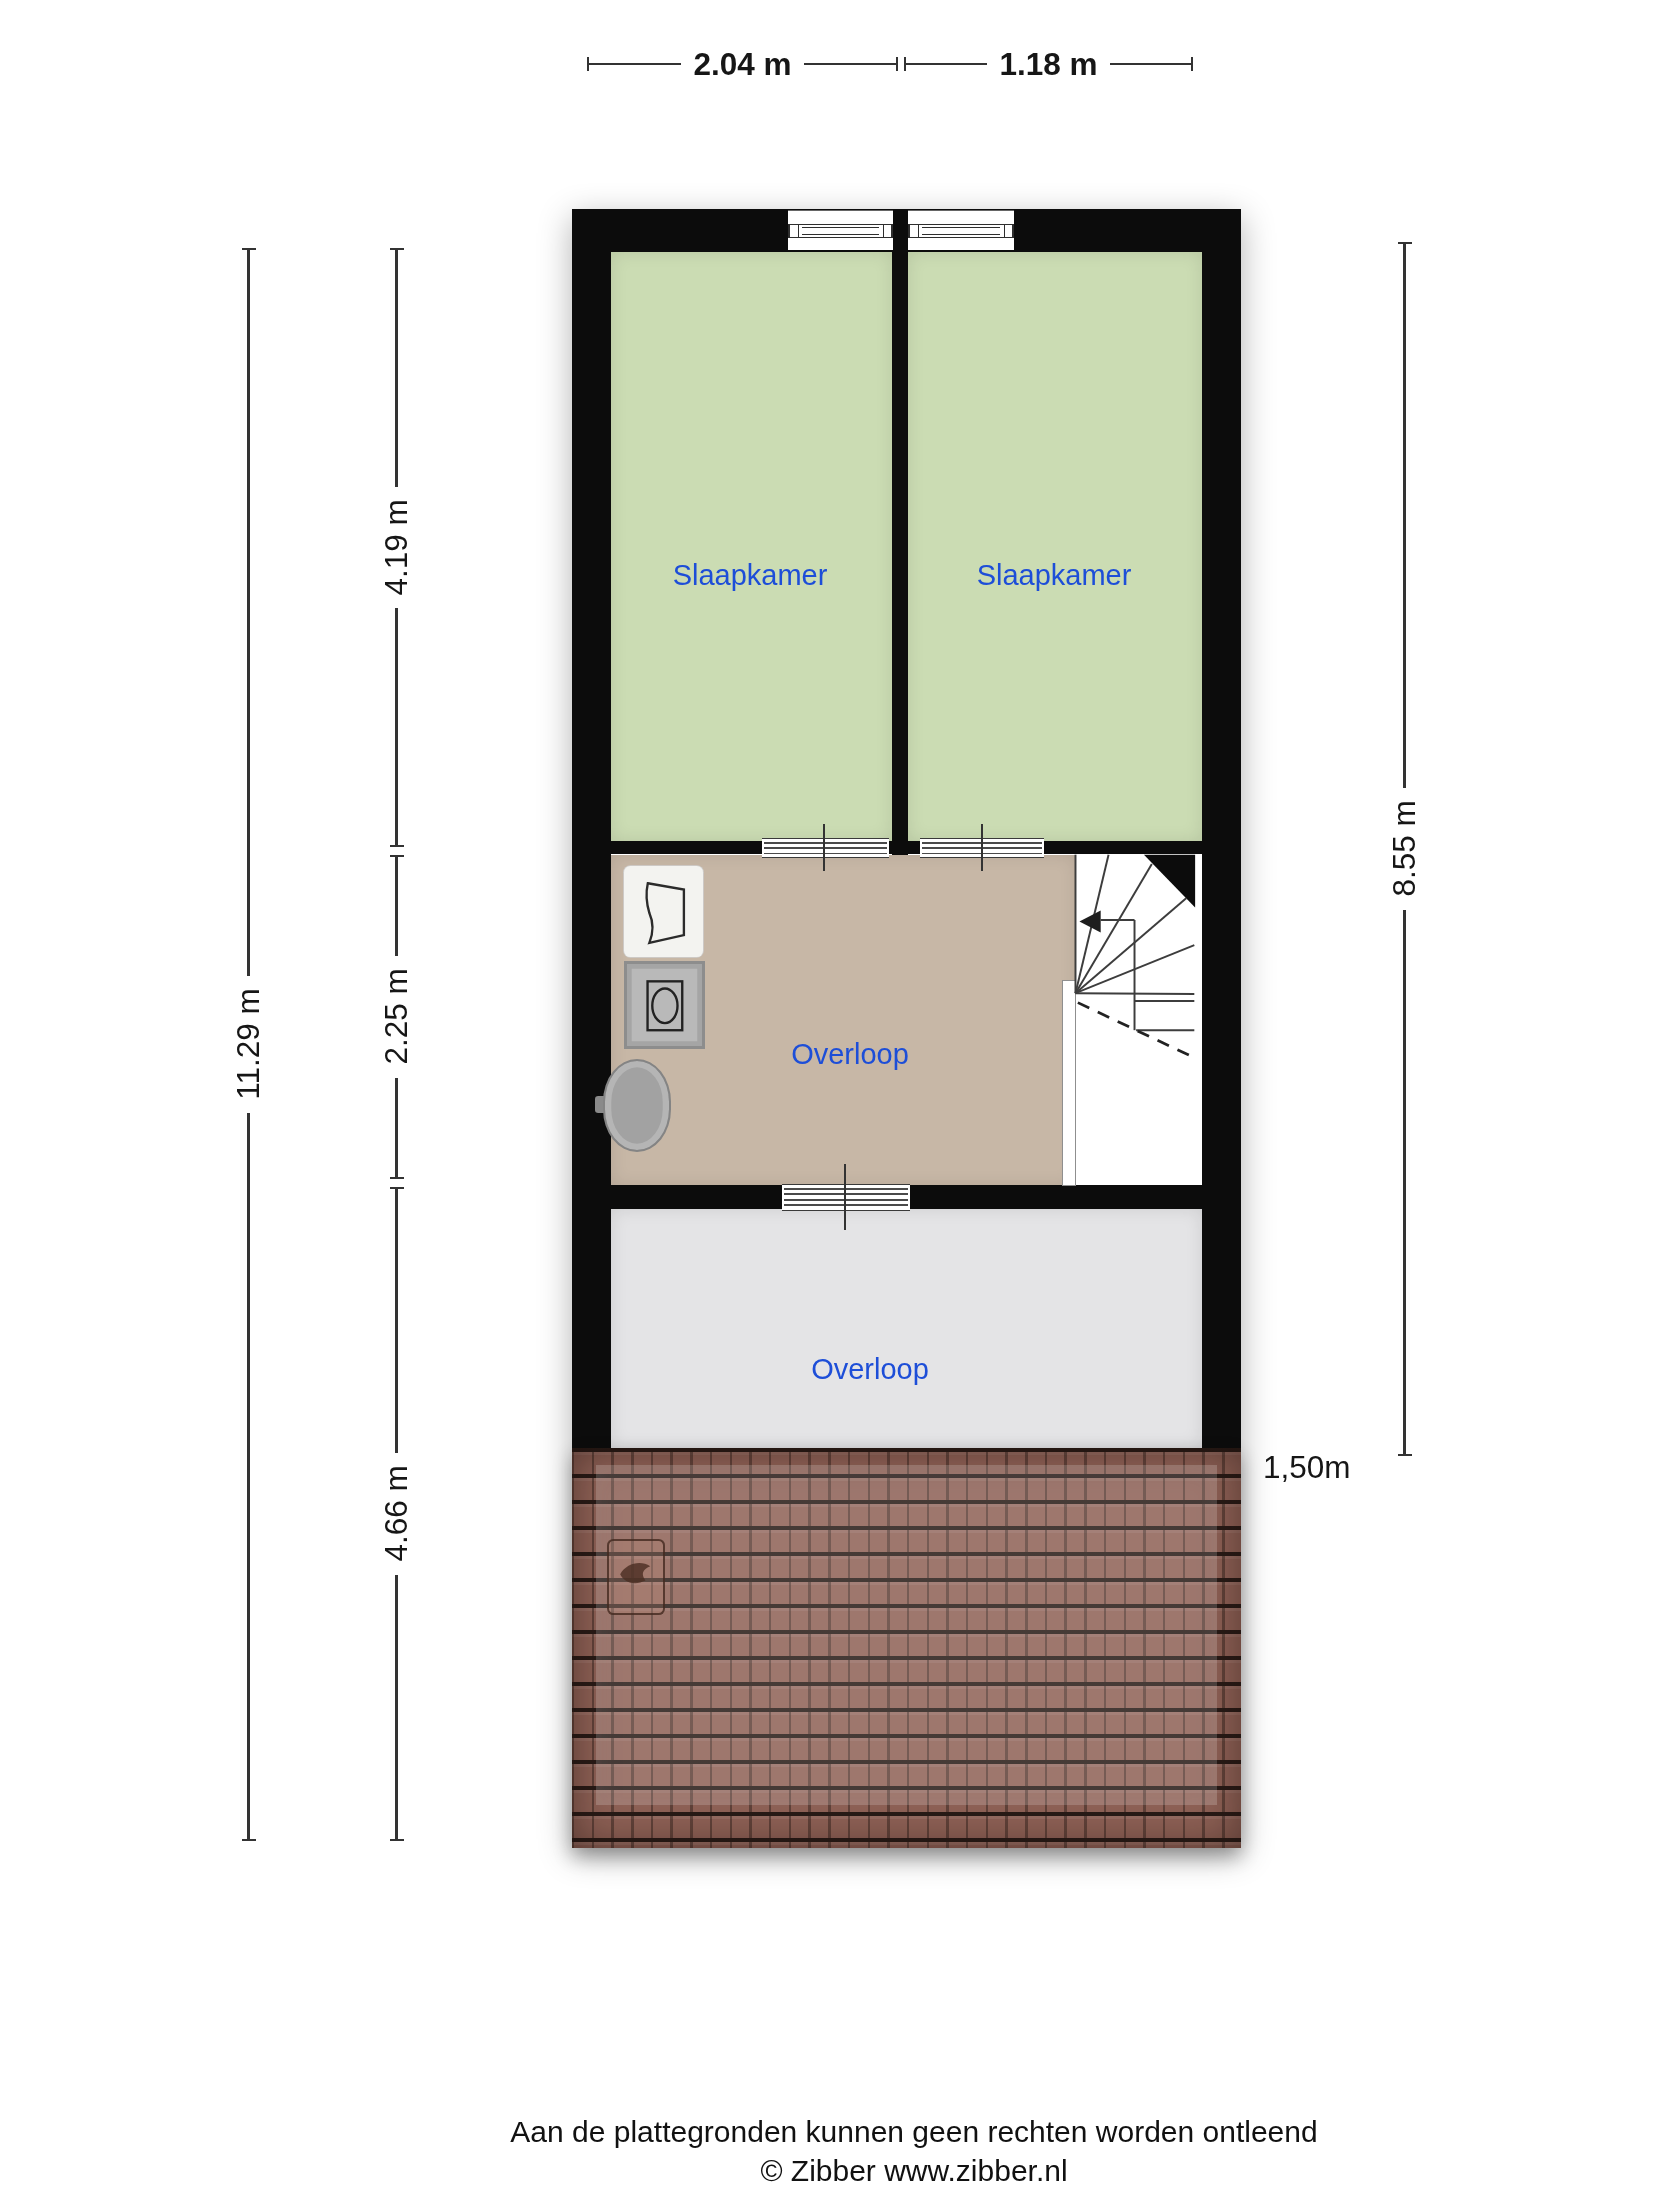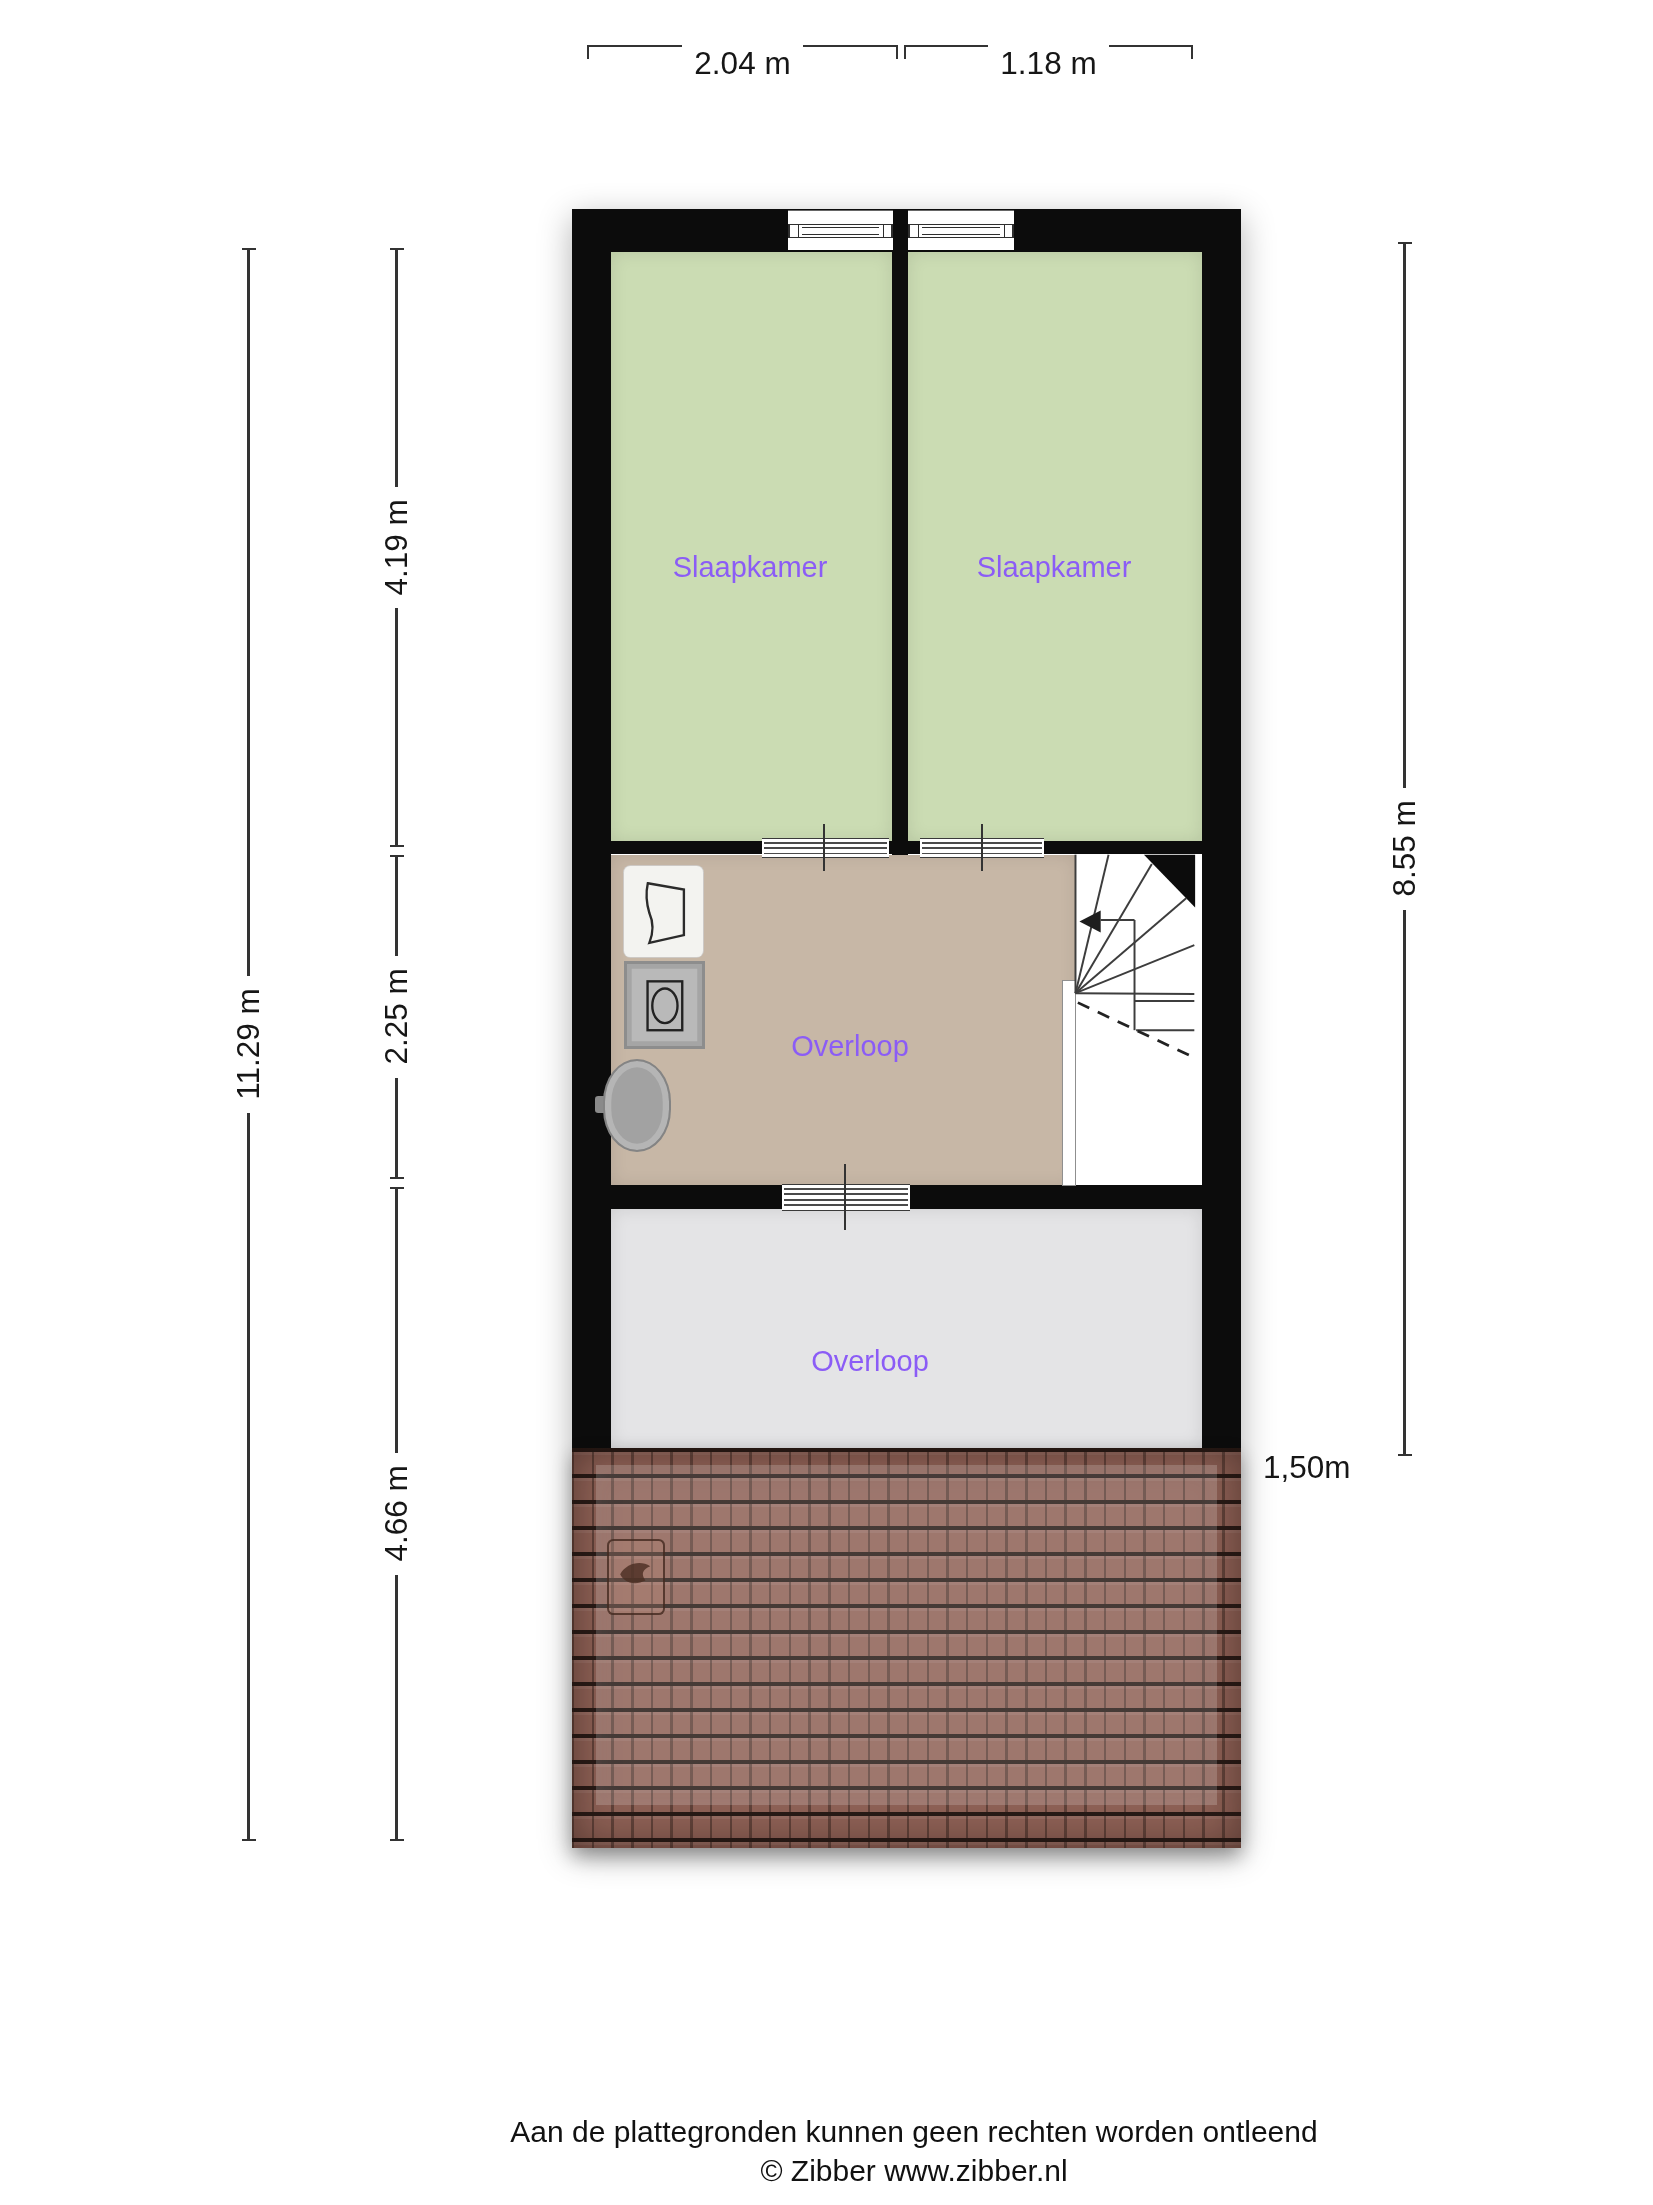--- a/index.html
+++ b/index.html
@@ -1,20 +1,20 @@
 <!DOCTYPE html>
 <html style="--wall: #0c0c0c; --bedroom: #cbdcb3; --overloop: #c7b7a6; --berging: #e4e4e6; --roof: #8e6156; --line: #333333; --text: #161616;font-size:12.6px"><head>
 <meta charset="utf-8">
 <style>
   html,body{margin:0;padding:0;background:#fff;}
   #plan{position:relative;width:1654px;height:2205px;background:#fff;overflow:hidden;
         font-family:"Liberation Sans",sans-serif;color:var(--text,#161616);}
   .abs{position:absolute;}
   
-  .dim-h{display:flex;}
+  .dim-h{display:flex;align-items:center;font-weight:bold;}
   .dim-h .tick{width:2.4px;height:14px;background:var(--line);}
   .dim-h .seg{flex:1;height:2.4px;background:var(--line);}
   .dim-h .lbl{padding:0 12.6px;font-size:31.5px;white-space:nowrap;color:var(--text);}
   .dim-v{display:flex;flex-direction:column;align-items:center;}
   .dim-v .tick{height:2.4px;width:14px;background:var(--line);}
   .dim-v .seg{flex:1;width:2.4px;background:var(--line);}
   .dim-v .lbl{padding:12.6px 0;font-size:31.5px;white-space:nowrap;color:var(--text);
               writing-mode:vertical-rl;transform:rotate(180deg);}
   
   .wall{background:var(--wall);}
@@ -46,21 +46,21 @@
   #roof{left:572px;top:1448px;width:669px;height:400px;background-color:var(--roof);
     background-image:
       repeating-linear-gradient(90deg, rgba(40,27,22,0.45) 0 2.4px, transparent 2.4px 19.7px),
       repeating-linear-gradient(180deg, rgba(22,14,11,0.85) 0 3.9px, rgba(255,255,255,0.07) 3.9px 7px, transparent 7px 26px);
     box-shadow:inset 0 0 43px rgba(25,12,8,0.5), 0 7.9px 17.3px rgba(0,0,0,0.30);}
   #roof-inner{left:23.6px;top:17.3px;width:621px;height:340px;background:rgba(255,255,255,0.14);
     box-shadow:inset 0 0 23.6px rgba(255,255,255,0.08);}
   #skylight{left:35px;top:91px;width:58px;height:76px;background:rgba(190,140,120,0.20);
     border:2.4px solid rgba(60,35,26,0.75);border-radius:6.3px;box-sizing:border-box;}
   
-  .room-label{font-size:29px;color:#8b5cf6;text-align:center;width:236px;}
+  .room-label{font-size:29px;color:#1d4ed8;text-align:center;width:236px;margin-top:8px;}
   #lbl-roof-edge{left:1252px;top:1449px;font-size:31.5px;margin-left:11px;}
   #footer{left:150px;top:2112px;width:1528px;text-align:center;font-size:30px;line-height:39px;color:#111;}
   
   #appl-top{left:624px;top:866px;width:79px;height:91px;background:#f3f3f0;border-radius:6.3px;box-shadow:0 0 0 0.8px #cfcfcf;}
   #appl-mid{left:624px;top:961px;width:81px;height:88px;background:#b9b9b9;border:3.2px solid #8d8d8d;box-sizing:border-box;box-shadow:inset 0 0 0 4.7px #a5a5a5;}
   #sink{left:603px;top:1059px;width:68px;height:93px;background:#a2a2a2;border:2.4px solid #848484;border-radius:35px/44px;box-sizing:border-box;box-shadow:inset 0 0 0 6.3px #b5b5b5;}
   #sink-tap{left:595px;top:1096px;width:12.6px;height:17.3px;background:#8a8a8a;border-radius:3.2px;}
 </style>
 </head>
 <body>

